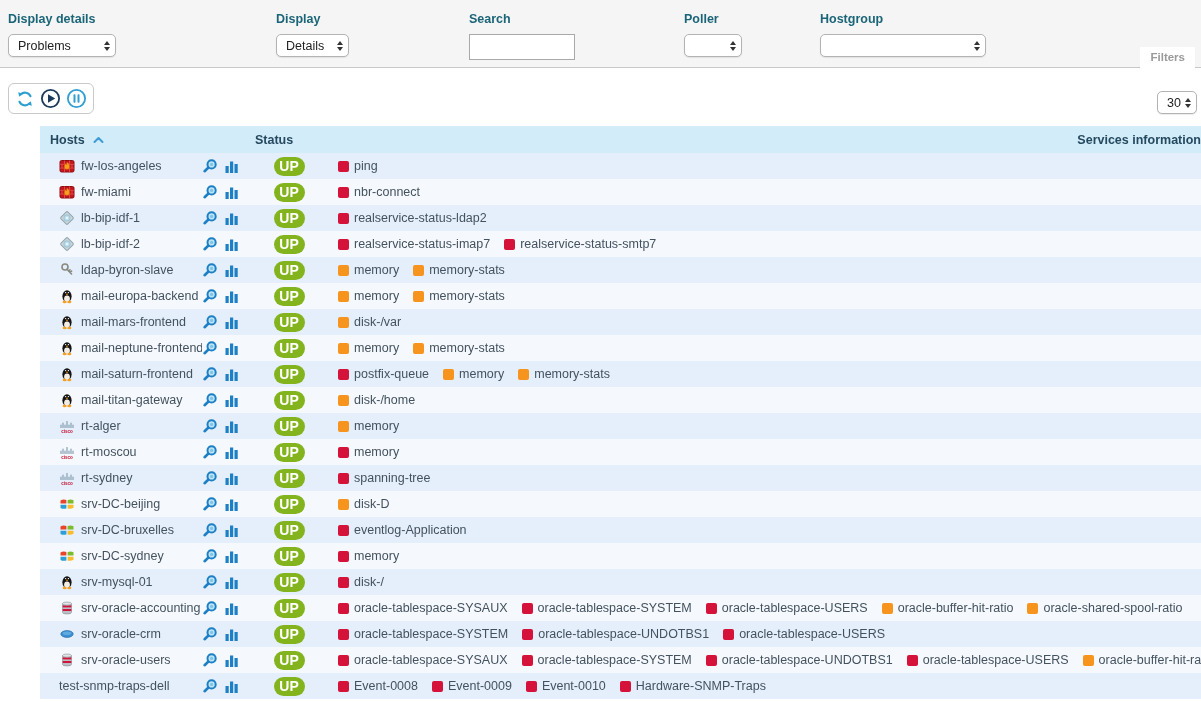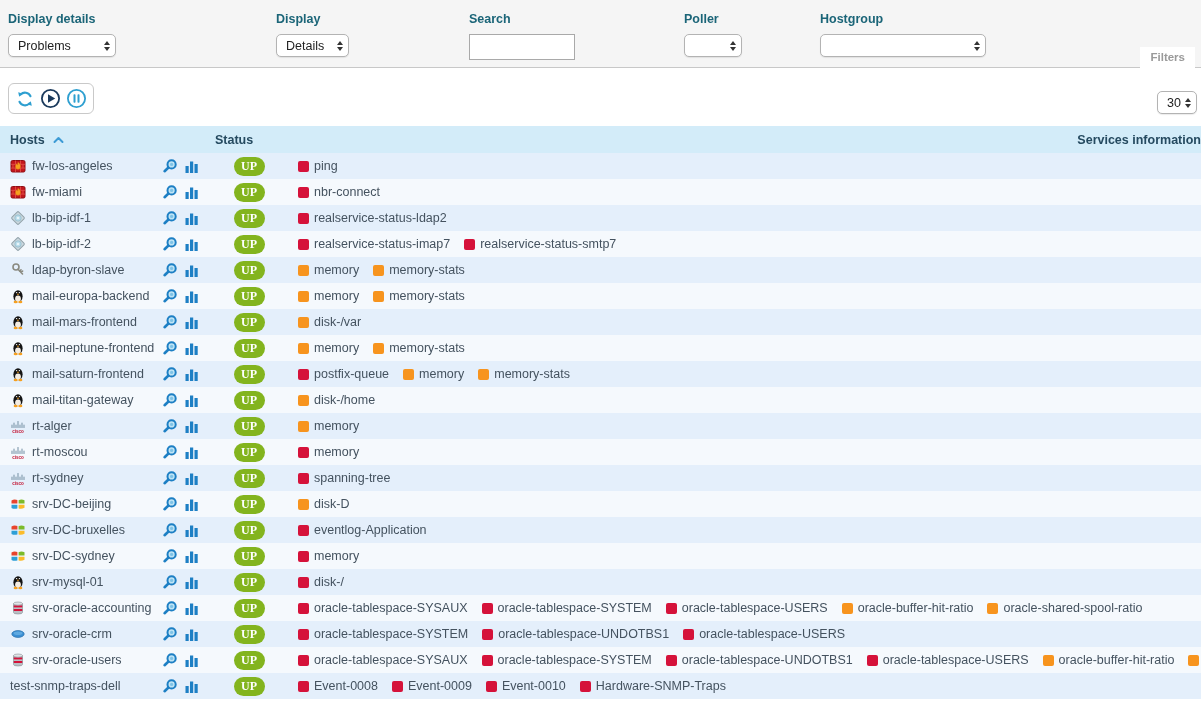--- a/index.html
+++ b/index.html
@@ -24,36 +24,36 @@
     padding:4px 10px 5px; font-size:11.5px; font-weight:bold; color:#9a9a9a; z-index:2; }
 
   
   .toolbar { position:relative; width:100%; height:58px; background:#fff; }
   .media-group { position:absolute; left:8px; top:15px; border:1px solid #c9c9c9;
     border-radius:6px; padding:4px 6px; display:inline-flex; gap:5px; align-items:center; background:#fff; }
   .media-group svg { display:block; cursor:pointer; }
   .pagesize { position:absolute; right:4px; top:15px;margin-top:8px; }
 
   
-  .grid-row { display:grid; grid-template-columns:162px 53px 68px 1fr; align-items:center; }
+  .grid-row { display:grid; grid-template-columns:162px 53px 68px 1fr; align-items:center;margin-left:40px; }
   .thead { height:27px; background:#d3ecf9; font-size:12.5px; font-weight:bold; color:#254a60; }
   .thead .hosts-h { padding-left:10px; display:flex; align-items:center; gap:8px; cursor:pointer; }
   .thead .status-h { text-align:left; }
   .thead .services-h { padding-left:15px;text-align:right; }
   .sort-caret { display:inline-flex; }
   .trow { height:26px; font-size:12.5px; color:#44525f; }
   .trow:nth-child(odd) { background:#e4effb; }
   .trow:nth-child(even) { background:#f5f9fd; }
-  .host-cell { display:flex; align-items:center; gap:6px; padding-left:10px; overflow:hidden; white-space:nowrap; }
+  .host-cell { display:flex; align-items:center; gap:6px; padding-left:19px; overflow:hidden; white-space:nowrap; }
   .host-cell .hname { cursor:pointer; }
   .actions-cell { display:flex; align-items:center; gap:7px; }
   .actions-cell svg { cursor:pointer; display:block; }
   .status-cell { display:flex; justify-content:center; }
-  .badge { min-width:31px; height:19px; border-radius:10px; color:#fff; font-size:12px;
-    font-weight:bold; display:flex; align-items:center; justify-content:center; padding:0 2px;font-family:Liberation Serif, serif; }
+  .badge { min-width:31px; height:19px; border-radius:10px; color:#fff; font-size:14px;
+    font-weight:bold; display:flex; align-items:center; justify-content:center; padding:0 2px; }
   .services-cell { padding-left:15px; display:flex; align-items:center; flex-wrap:nowrap;
     overflow:hidden; white-space:nowrap; }
   .chip { display:inline-flex; align-items:center; gap:5px; margin-right:14px; cursor:pointer; }
   .sq { width:11px; height:11px; border-radius:2px; display:inline-block; flex:none; }
   .icon16 { width:16px; height:16px; flex:none; display:inline-flex; }
 </style>
 </head>
 <body>
 
 <div class="filter-panel">

